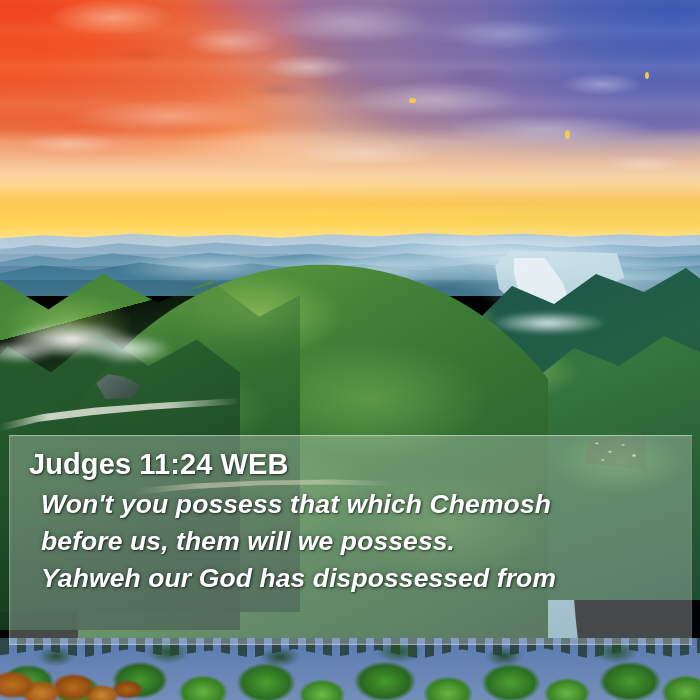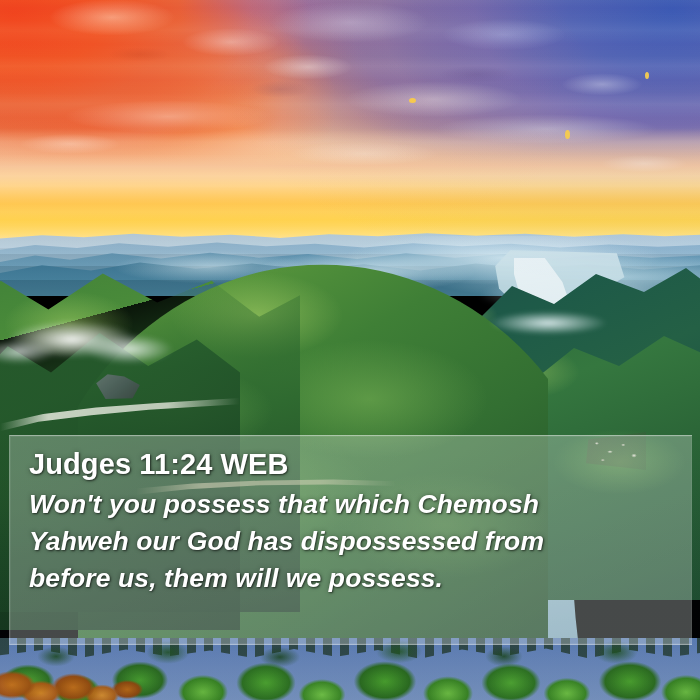--- a/index.html
+++ b/index.html
@@ -337,21 +337,21 @@
   }
   #verseRef {
     color:#ffffff;
     font-size:29px;
     font-weight:bold;
     letter-spacing:0.1px;
     line-height:36px;
     text-shadow:1px 1px 2px rgba(0,0,0,0.55), 0 0 5px rgba(0,0,0,0.35);
     white-space:nowrap;
   }
-  #verseText { margin-top:4px; }
+  #verseText { margin-top:4px;margin-left:12px; }
   .verse-line {
     color:#ffffff;
     font-size:26.5px;
     font-weight:bold;
     font-style:italic;
     line-height:37px;
     letter-spacing:0.1px;
     text-shadow:1px 1px 2px rgba(0,0,0,0.55), 0 0 5px rgba(0,0,0,0.32);
     white-space:nowrap;
   }
@@ -400,18 +400,18 @@
   <div id="fgDarkTrees"></div>
   <div id="fgShrubs"></div>
   <div id="fgAutumn"></div>
 
   <div id="grade"></div>
 
   <div id="verseBox">
     <div id="verseRef">Judges 11:24 WEB</div>
     <div id="verseText">
       <div class="verse-line">Won't you possess that which Chemosh</div>
+      <div class="verse-line">before us, them will we possess.</div>
       <div class="verse-line">Yahweh our God has dispossessed from</div>
-      <div class="verse-line">before us, them will we possess.</div>
     </div>
   </div>
 
 </div>
 
 </body></html>

